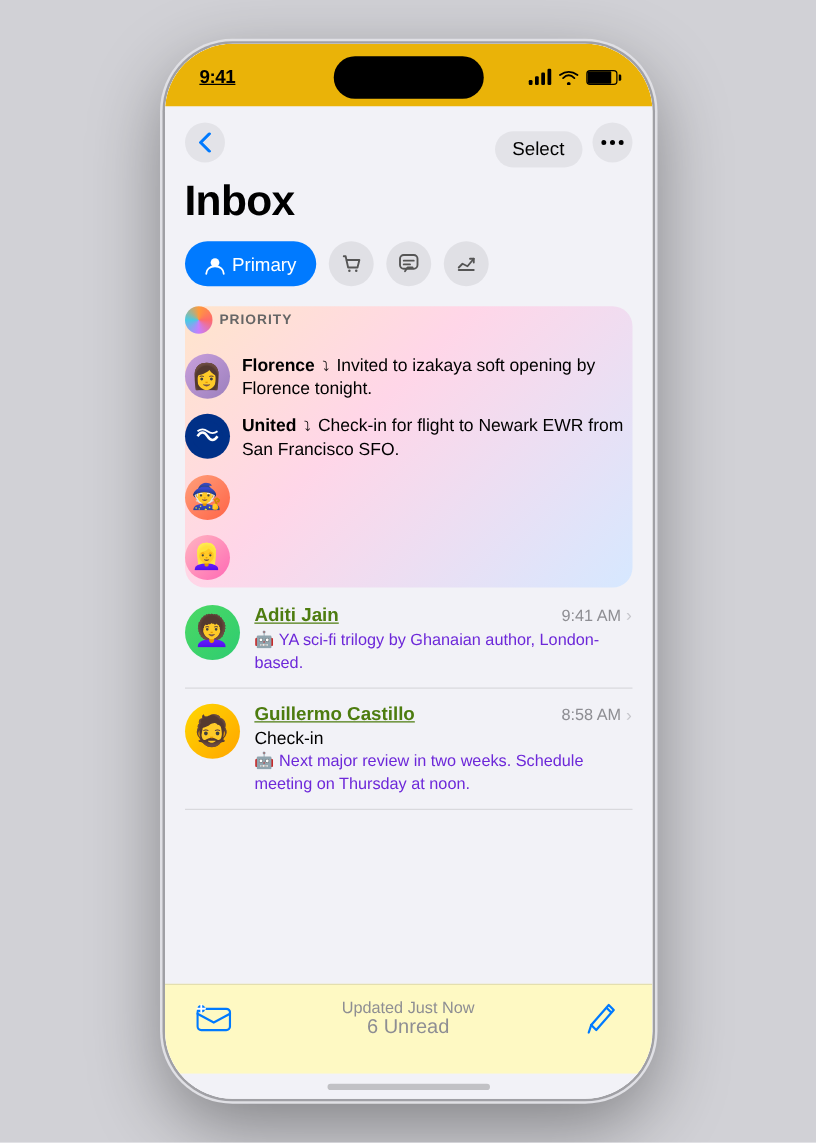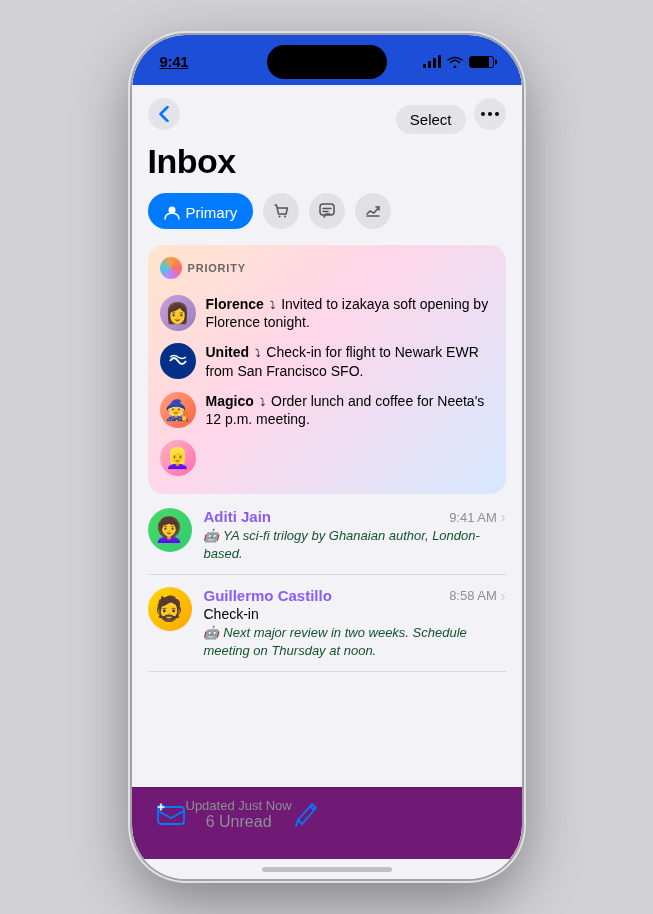--- a/index.html
+++ b/index.html
@@ -50,21 +50,21 @@
       display: flex;
       flex-direction: column;
     }
     
     .status-bar {
       display: flex;
       justify-content: space-between;
       align-items: center;
       padding: 3px 28px 0;
       height: 50px;
-      background: #1d4ed8;
+      background: #eab308;
       position: relative;
       z-index: 10;
       text-decoration: underline;
     }
     .status-time {
       font-size: 15px;
       font-weight: 600;
       color: #000;
       letter-spacing: -0.3px;
     }
@@ -205,21 +205,20 @@
       display: flex;
       align-items: center;
       justify-content: center;
       font-size: 16px;
       cursor: pointer;
     }
     
     .priority-card {
       background: linear-gradient(135deg, #ffe5cc 0%, #ffd6e8 40%, #d6e8ff 100%);
       border-radius: 16px;
-      padding: 12px;
       margin-bottom: 2px;
     }
     .priority-header {
       display: flex;
       align-items: center;
       gap: 6px;
       margin-bottom: 10px;
     }
     .priority-icon {
       width: 24px;
@@ -298,51 +297,52 @@
     }
     .email-header {
       display: flex;
       justify-content: space-between;
       align-items: center;
       margin-bottom: 2px;
     }
     .email-sender {
       font-size: 15px;
       font-weight: 600;
-      color: #8b5cf6;
+      color: #4d7c0f;
+      text-decoration: underline;
     }
     .email-time {
       font-size: 13px;
       color: #8e8e93;
       display: flex;
       align-items: center;
       gap: 4px;
     }
     .email-subject {
       font-size: 14px;
       font-weight: 500;
       color: #000;
       margin-bottom: 2px;
     }
     .email-preview {
       font-size: 13px;
-      color: #14532d;
+      color: #6d28d9;
       line-height: 1.35;
-      font-style: italic;
     }
     .chevron-right {
       color: #c7c7cc;
       font-size: 14px;
     }
     
     .bottom-bar {
       display: flex;
+      justify-content: space-between;
       align-items: center;
       padding: 10px 24px 28px;
-      background: #701a75;
+      background: #fef9c3;
       border-top: 1px solid rgba(0,0,0,0.1);
     }
     .bottom-icon {
       width: 30px;
       height: 30px;
       display: flex;
       align-items: center;
       justify-content: center;
       cursor: pointer;
     }
@@ -484,25 +484,20 @@
               <span class="priority-sender">United</span>
               <span style="font-size:11px; margin:0 2px;">⤵</span>
               <span>Check-in for flight to Newark EWR from San Francisco SFO.</span>
             </div>
           </div>
 
           <div class="priority-item">
             <div class="avatar" style="background: linear-gradient(135deg, #ffa07a, #ff6347);">
               <span style="font-size:20px;">🧙</span>
             </div>
-            <div class="priority-text">
-              <span class="priority-sender">Magico</span>
-              <span style="font-size:11px; margin:0 2px;">⤵</span>
-              <span>Order lunch and coffee for Neeta's 12 p.m. meeting.</span>
-            </div>
           </div>
 
           <div class="priority-item">
             <div class="avatar" style="background: linear-gradient(135deg, #ffb6c1, #ff69b4);">
               <span style="font-size:20px;">👱‍♀️</span>
             </div>
           </div>
 
         </div>
 

